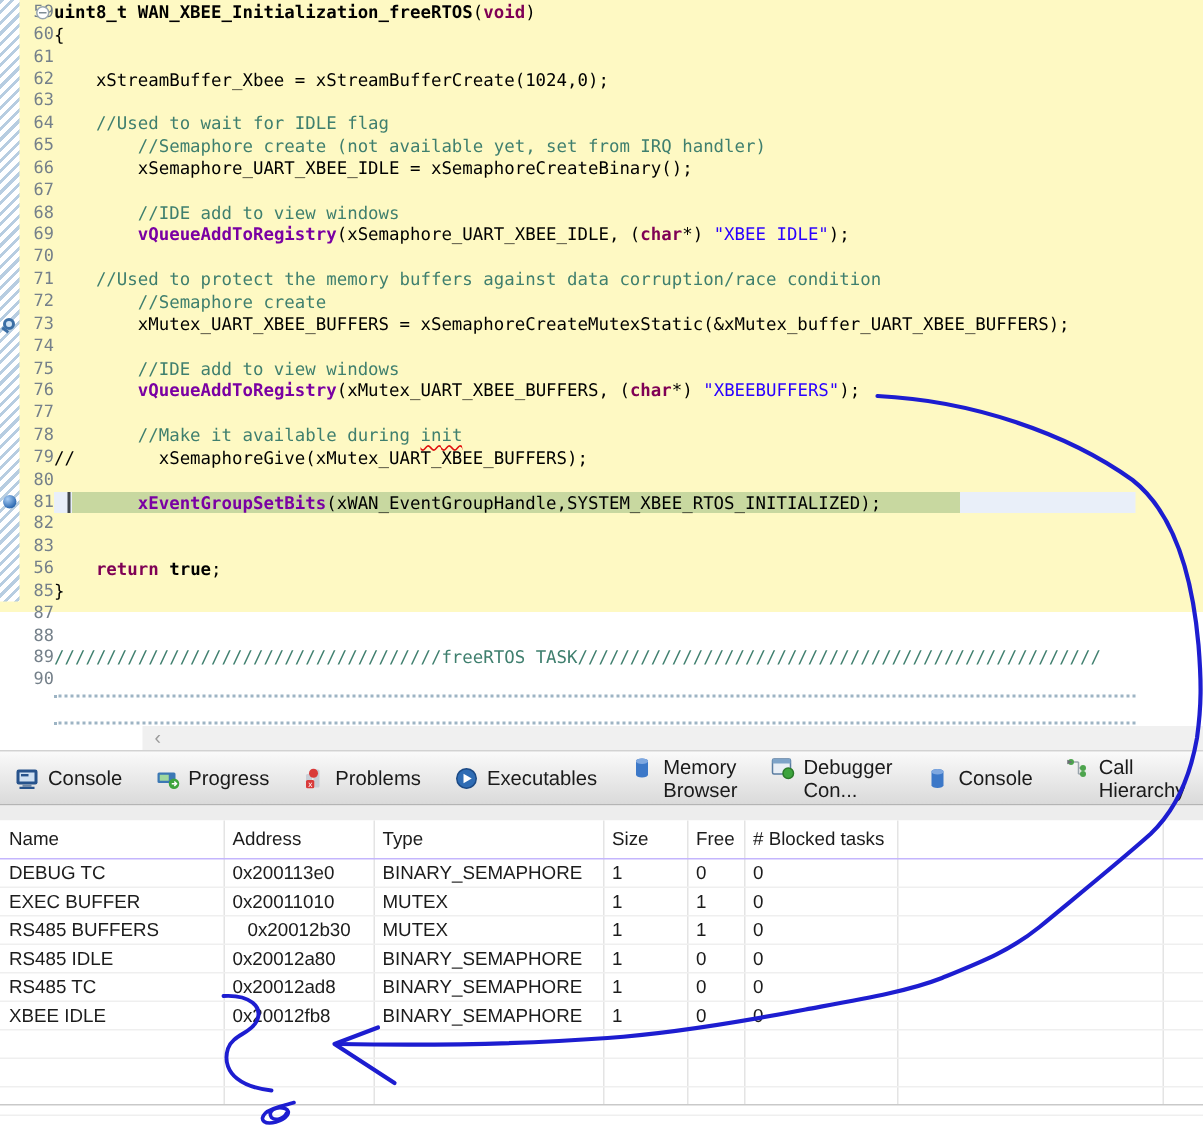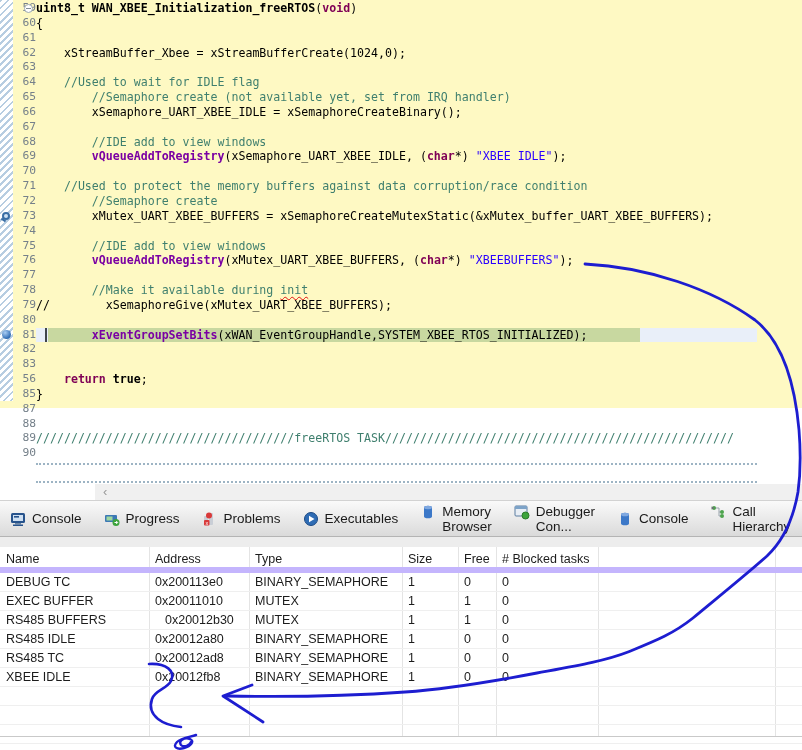--- a/index.html
+++ b/index.html
@@ -49,21 +49,21 @@
     border-bottom:1px solid #b4b4b4;display:flex;align-items:center;padding-left:10px;}
   .tab{display:flex;gap:6px;margin-right:22px;font-size:13.5px;color:#1a1a1a;
     cursor:default;}
   .tab .ticon{width:16px;height:16px;display:inline-block;position:relative;}
   .strip{position:absolute;left:0;top:537px;width:802px;height:10px;background:#ededed;}
 
   
   .qtable{position:absolute;left:0;top:547px;width:802px;height:190px;background:#fff;
     border-bottom:1px solid #c9c9c9;box-sizing:border-box;font-size:12.5px;color:#1c1c1c;}
   .col-line{position:absolute;top:0;bottom:0;width:1px;background:#e4e4e4;}
-  .thead-row{position:absolute;left:0;top:0;width:802px;height:26px;border-bottom:6px solid #c4b5fd;
+  .thead-row{position:absolute;left:0;top:0;width:802px;height:26px;border-bottom:1px solid #c4b5fd;
     box-sizing:border-box;}
   .th{position:absolute;top:5px;padding-left:6px;white-space:nowrap;}
   .trow{position:absolute;left:0;width:802px;height:19px;border-bottom:1px solid #efefef;
     box-sizing:border-box;}
   .td{position:absolute;top:2px;padding-left:6px;white-space:nowrap;}
 
   
   .ink{position:absolute;left:0;top:0;width:802px;height:750px;pointer-events:none;z-index:50;}
 </style>
 </head>

